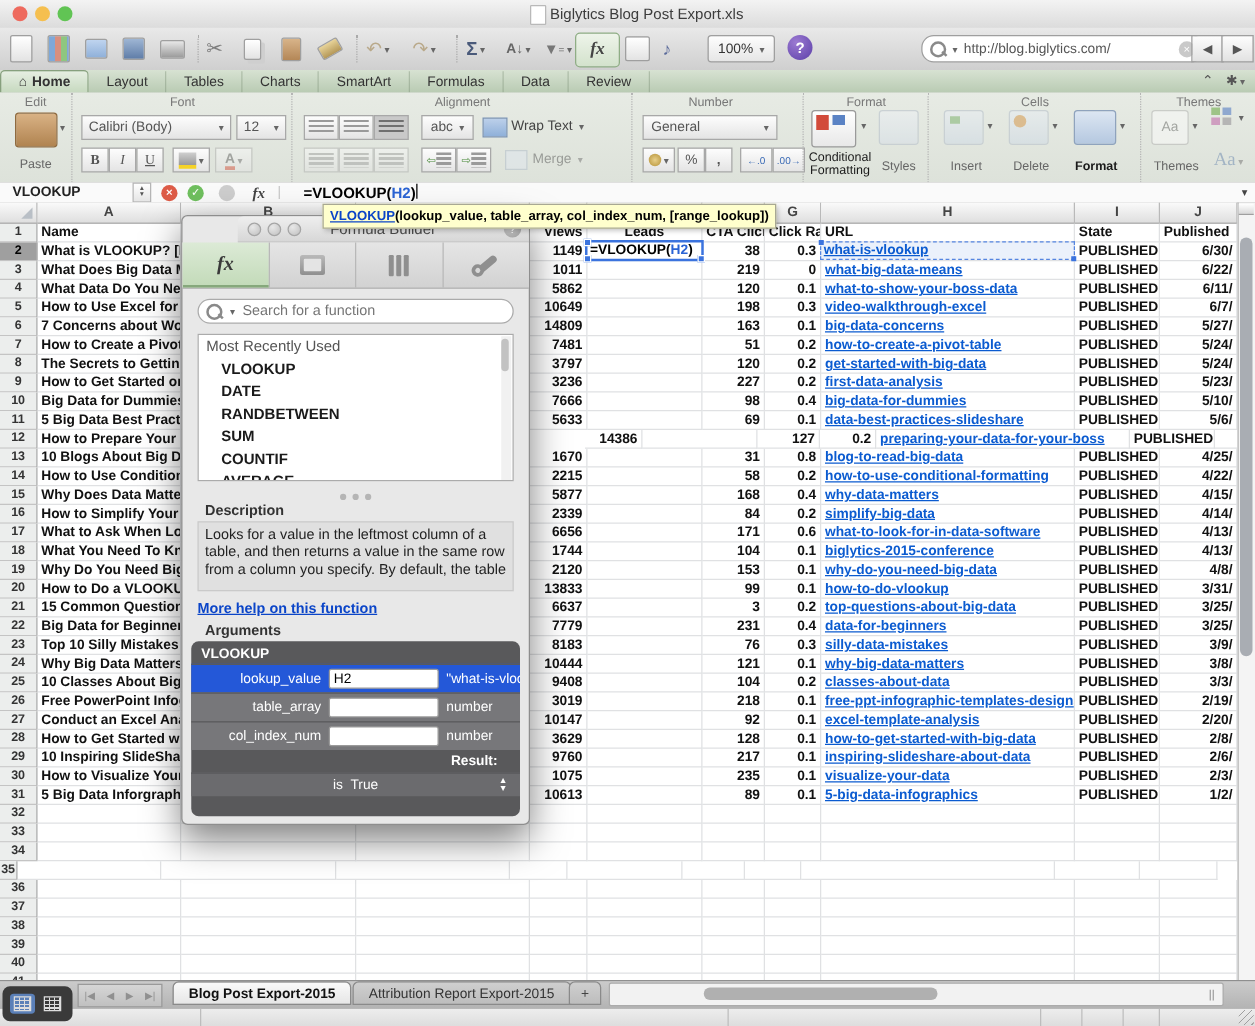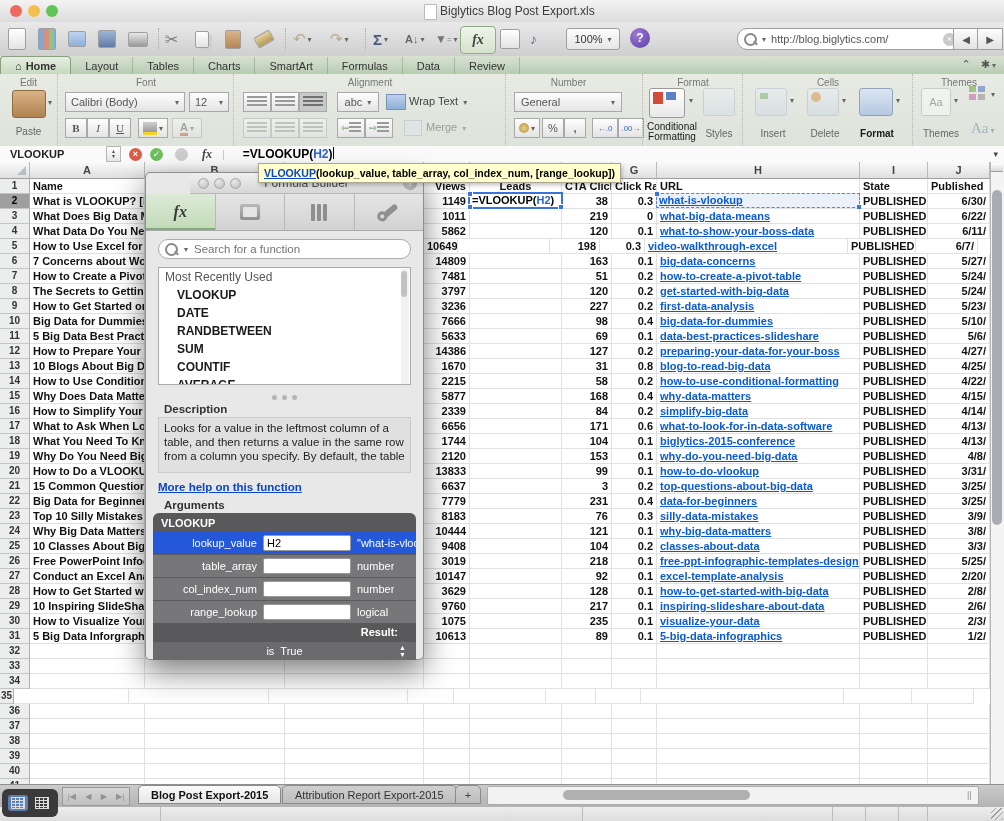--- a/index.html
+++ b/index.html
@@ -490,21 +490,21 @@
         <div class="gcell r" style="width: 45px;">0.1</div>
         <div class="gcell urlcell" style="width: 203px;">what-to-show-your-boss-data</div>
         <div class="gcell" style="width: 68px;">PUBLISHED</div>
         <div class="gcell r" style="width: 62px;">6/11/</div>
       </div>
       <div class="grow">
         <div class="rowhdr" style="width: 30px;">5</div>
         <div class="gcell" style="width: 115px;">How to Use Excel for Big</div>
         <div class="gcell" style="width: 140px;"></div>
         <div class="gcell" style="width: 139px;"></div>
-        <div class="gcell r" style="width: 34px;">10649</div>
+        <div class="gcell r" style="width: 46px;">10649</div>
         <div class="gcell" style="width: 92px;"></div>
         <div class="gcell r" style="width: 50px;">198</div>
         <div class="gcell r" style="width: 45px;">0.3</div>
         <div class="gcell urlcell" style="width: 203px;">video-walkthrough-excel</div>
         <div class="gcell" style="width: 68px;">PUBLISHED</div>
         <div class="gcell r" style="width: 62px;">6/7/</div>
       </div>
       <div class="grow">
         <div class="rowhdr" style="width: 30px;">6</div>
         <div class="gcell" style="width: 115px;">7 Concerns about Worki</div>
@@ -581,21 +581,21 @@
         <div class="gcell r" style="width: 45px;">0.1</div>
         <div class="gcell urlcell" style="width: 203px;">data-best-practices-slideshare</div>
         <div class="gcell" style="width: 68px;">PUBLISHED</div>
         <div class="gcell r" style="width: 62px;">5/6/</div>
       </div>
       <div class="grow">
         <div class="rowhdr" style="width: 30px;">12</div>
         <div class="gcell" style="width: 115px;">How to Prepare Your Da</div>
         <div class="gcell" style="width: 140px;"></div>
         <div class="gcell" style="width: 139px;"></div>
-        <div class="gcell r" style="width: 46px;">14386</div>
+        <div class="gcell r" style="width: 46px; margin-left: 44px;">14386</div>
         <div class="gcell" style="width: 92px;"></div>
         <div class="gcell r" style="width: 50px;">127</div>
         <div class="gcell r" style="width: 45px;">0.2</div>
         <div class="gcell urlcell" style="width: 203px;">preparing-your-data-for-your-boss</div>
         <div class="gcell" style="width: 68px;">PUBLISHED</div>
         <div class="gcell r" style="width: 62px;">4/27/</div>
       </div>
       <div class="grow">
         <div class="rowhdr" style="width: 30px;">13</div>
         <div class="gcell" style="width: 115px;">10 Blogs About Big Data</div>
@@ -769,21 +769,21 @@
         <div class="rowhdr" style="width: 30px;">26</div>
         <div class="gcell" style="width: 115px;">Free PowerPoint Infogra</div>
         <div class="gcell" style="width: 140px;"></div>
         <div class="gcell" style="width: 139px;"></div>
         <div class="gcell r" style="width: 46px;">3019</div>
         <div class="gcell" style="width: 92px;"></div>
         <div class="gcell r" style="width: 50px;">218</div>
         <div class="gcell r" style="width: 45px;">0.1</div>
         <div class="gcell urlcell" style="width: 203px;">free-ppt-infographic-templates-designs</div>
         <div class="gcell" style="width: 68px;">PUBLISHED</div>
-        <div class="gcell r" style="width: 62px;">5/25/</div>
+        <div class="gcell r" style="width: 62px;">2/19/</div>
       </div>
       <div class="grow">
         <div class="rowhdr" style="width: 30px;">27</div>
         <div class="gcell" style="width: 115px;">Conduct an Excel Analys</div>
         <div class="gcell" style="width: 140px;"></div>
         <div class="gcell" style="width: 139px;"></div>
         <div class="gcell r" style="width: 46px;">10147</div>
         <div class="gcell" style="width: 92px;"></div>
         <div class="gcell r" style="width: 50px;">92</div>
         <div class="gcell r" style="width: 45px;">0.1</div>
@@ -1059,25 +1059,20 @@
     <div class="arg-row">
       <span class="arg-name">table_array</span>
       <input class="arg-input" value="" style="">
       <span class="arg-hint">number</span>
     </div>
     <div class="arg-row">
       <span class="arg-name">col_index_num</span>
       <input class="arg-input" value="" style="">
       <span class="arg-hint">number</span>
     </div>
-    <div class="arg-row">
-      <span class="arg-name">range_lookup</span>
-      <input class="arg-input" value="" style="">
-      <span class="arg-hint">logical</span>
-    </div>
     <div id="result-row">
       <span>Result:</span>
     </div>
     <div id="is-row">
       <span>is</span>
       <span>True</span>
       <span id="is-stepper">▲<br>▼</span>
     </div>
   </div>
 </div>

